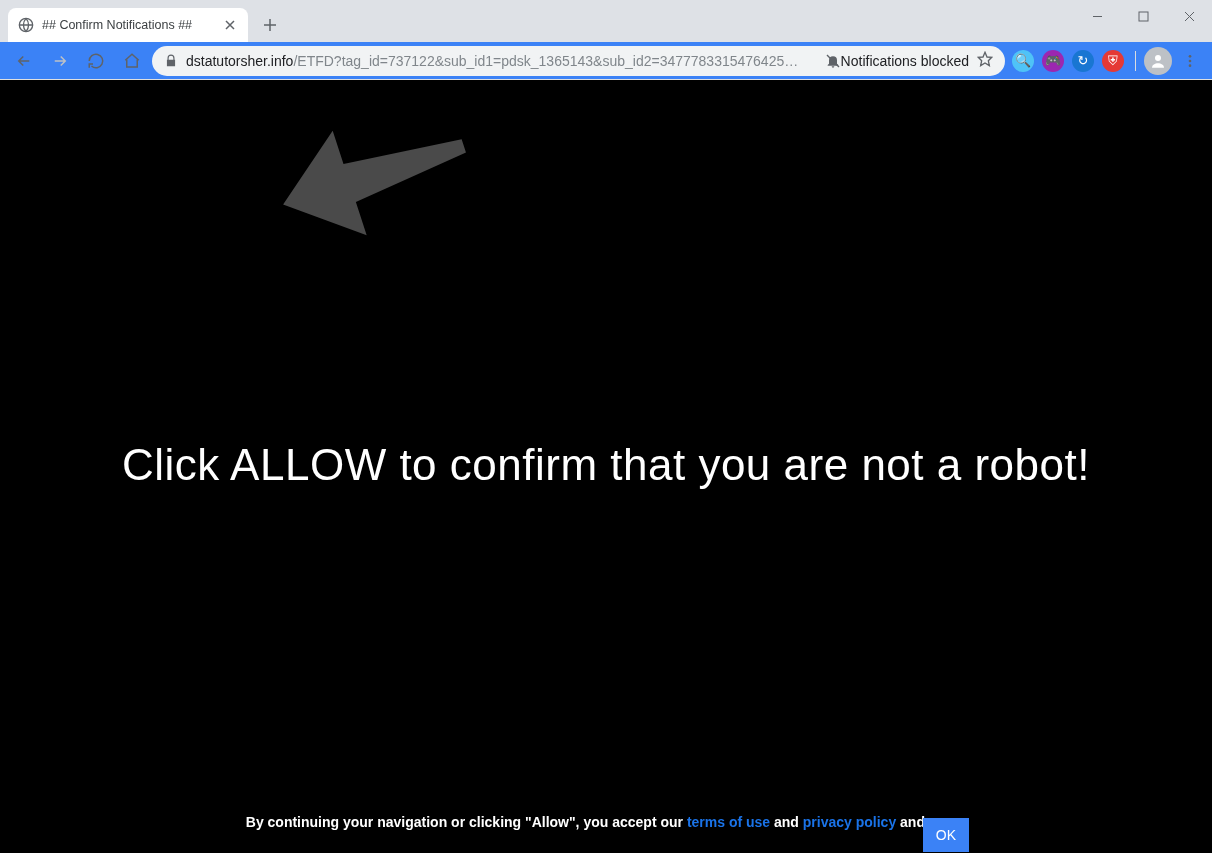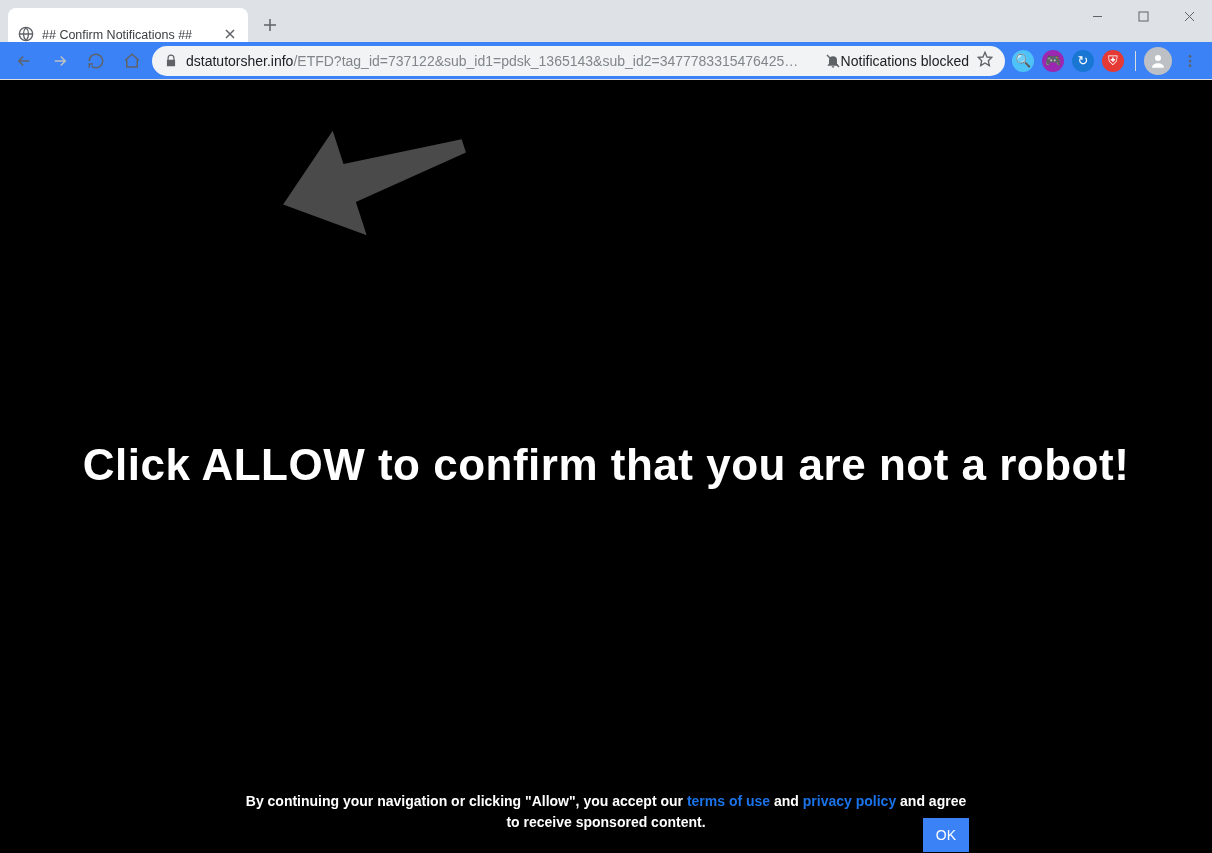--- a/index.html
+++ b/index.html
@@ -20,21 +20,21 @@
   align-items: flex-end;
   position: relative;
 }
 .tab {
   margin-left: 8px;
   height: 34px;
   width: 240px;
   background: #fff;
   border-radius: 8px 8px 0 0;
   display: flex;
-  align-items: flex-end;
+  align-items: center;
   padding: 0 10px;
   gap: 8px;
   font-size: 12.5px;
   color: #3c4043;
 }
 .tab .favicon { width: 16px; height: 16px; flex: none; display:flex; align-items:center; justify-content:center; }
 .tab .title { flex: 1; white-space: nowrap; overflow: hidden; text-overflow: ellipsis; }
 .tab .close { width:16px; height:16px; display:flex; align-items:center; justify-content:center; cursor:pointer; }
 .newtab {
   width: 28px; height: 28px;
@@ -119,21 +119,21 @@
   position: absolute;
   left: 280px;
   top: 40px;
 }
 .headline {
   position: absolute;
   top: 360px;
   left: 0; right: 0;
   text-align: center;
   color: #fff;
-  font-weight: 700;
+  font-weight: 400;
   font-size: 44px;
   font-family: Arial, sans-serif;
   letter-spacing: 0.5px;
   padding: 0 40px;
 }
 .footer {
   position: absolute;
   bottom: 20px;
   left: 0; right: 0;
   text-align: center;
@@ -284,17 +284,16 @@
       <polygon points="0,55 70,0 70,35 190,48 190,62 70,75 70,110" fill="#4a4a4a" transform="rotate(-18 95 60)"></polygon>
     </svg>
   </div>
 
   <div class="headline">Click ALLOW to confirm that you are not a robot!</div>
 
   <div class="footer">
     <div class="line">
       <span>By continuing your navigation or clicking "Allow", you accept our </span><a href="#">terms of use</a><span> and </span><a href="#">privacy policy</a><span> and agree</span>
     </div>
-    <div class="line">to receive sponsored content.</div>
   </div>
 
   <button class="ok-btn">OK</button>
 </div>
 
 </body></html>

